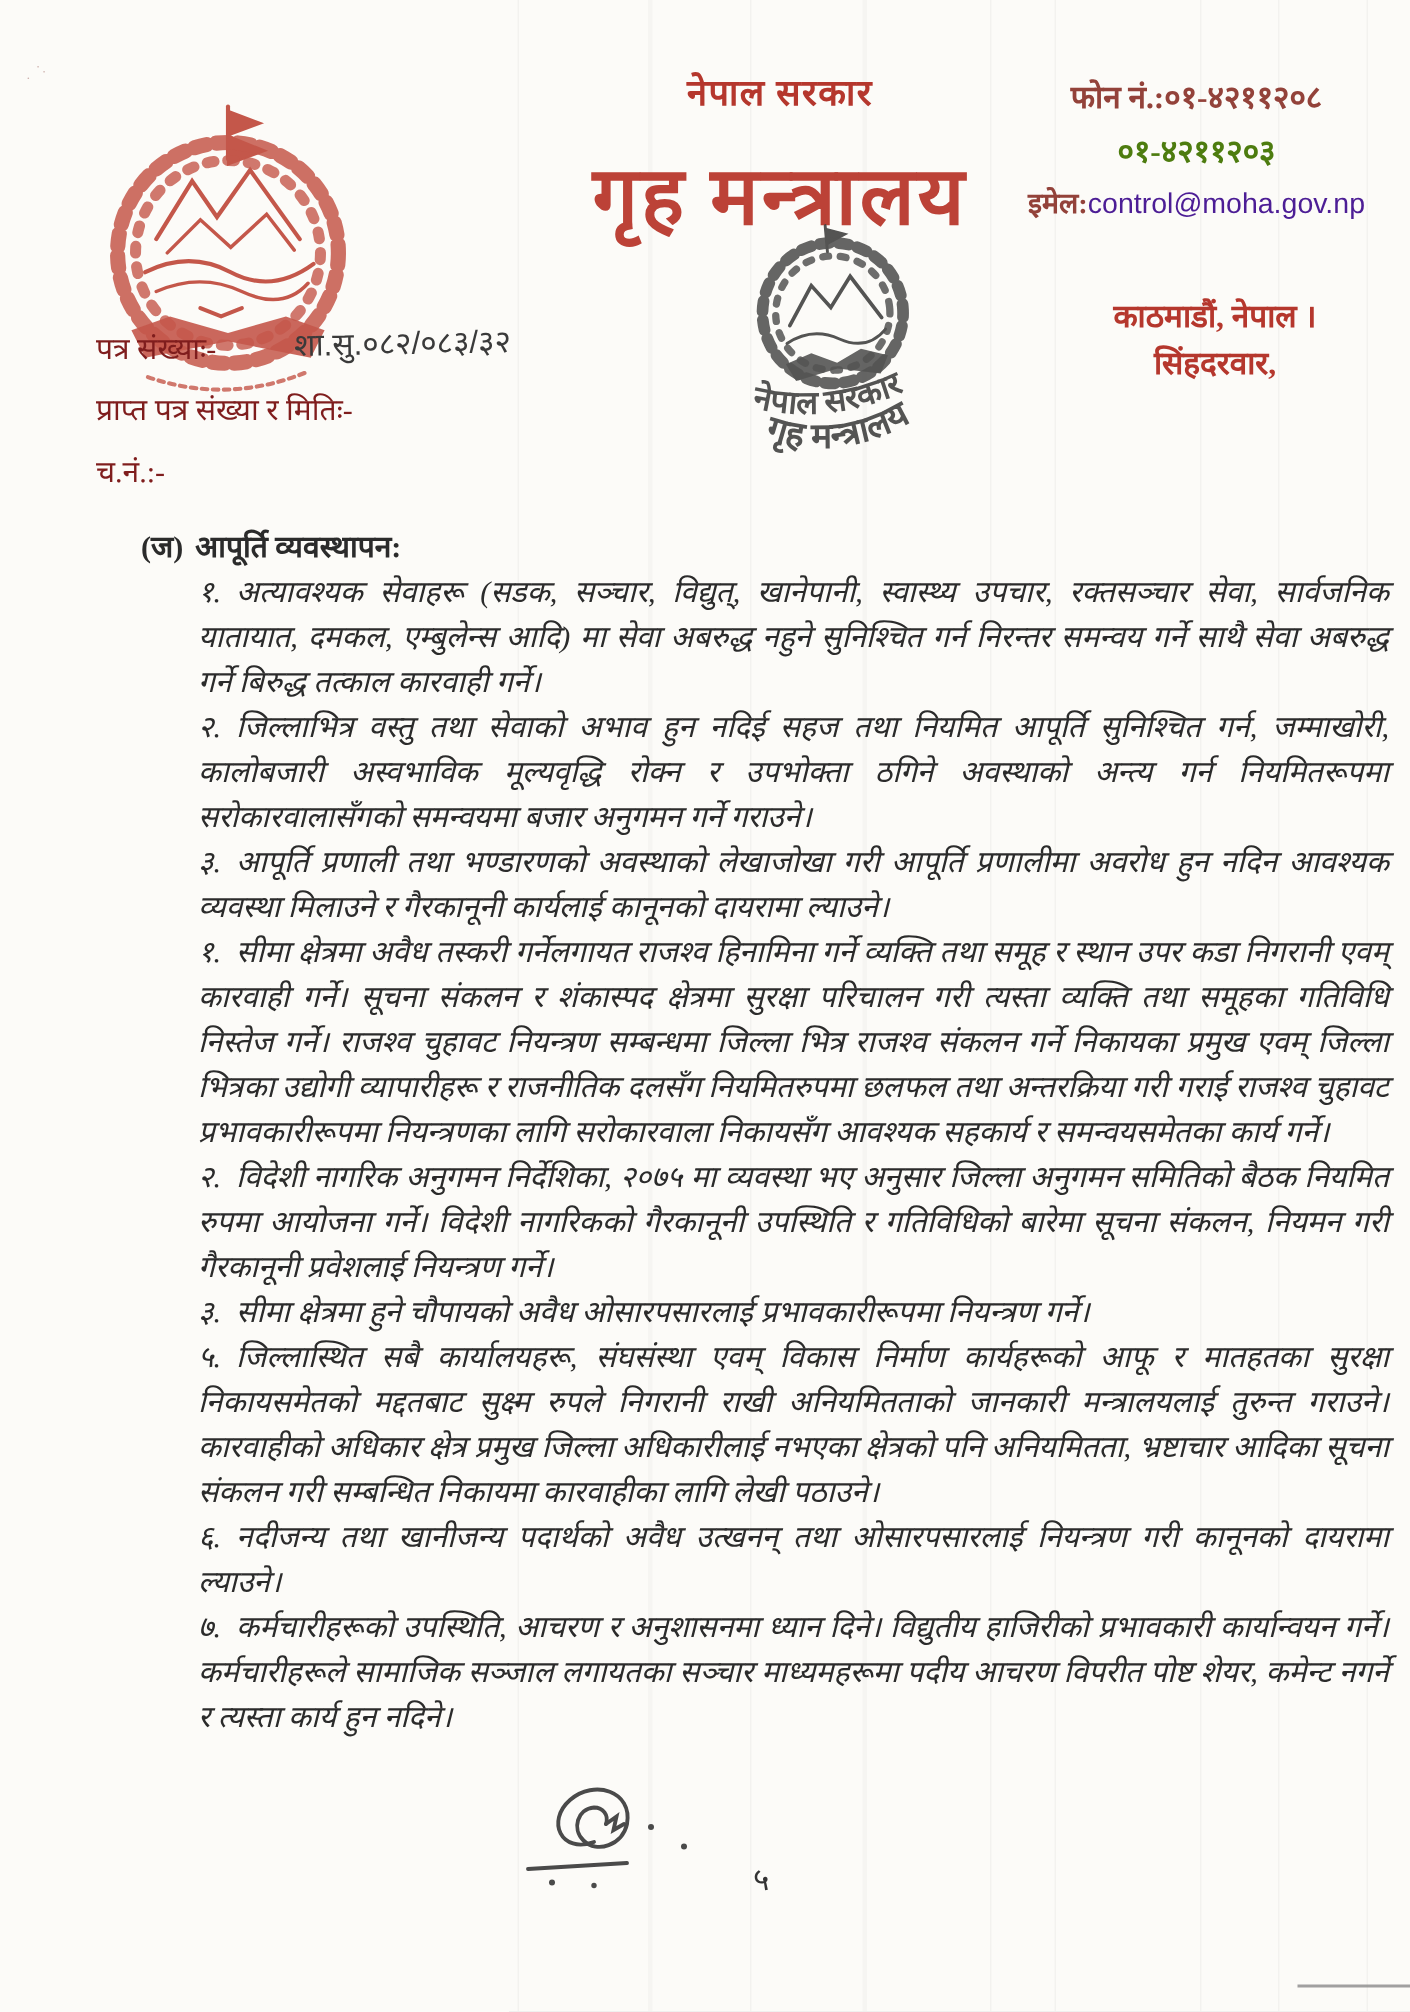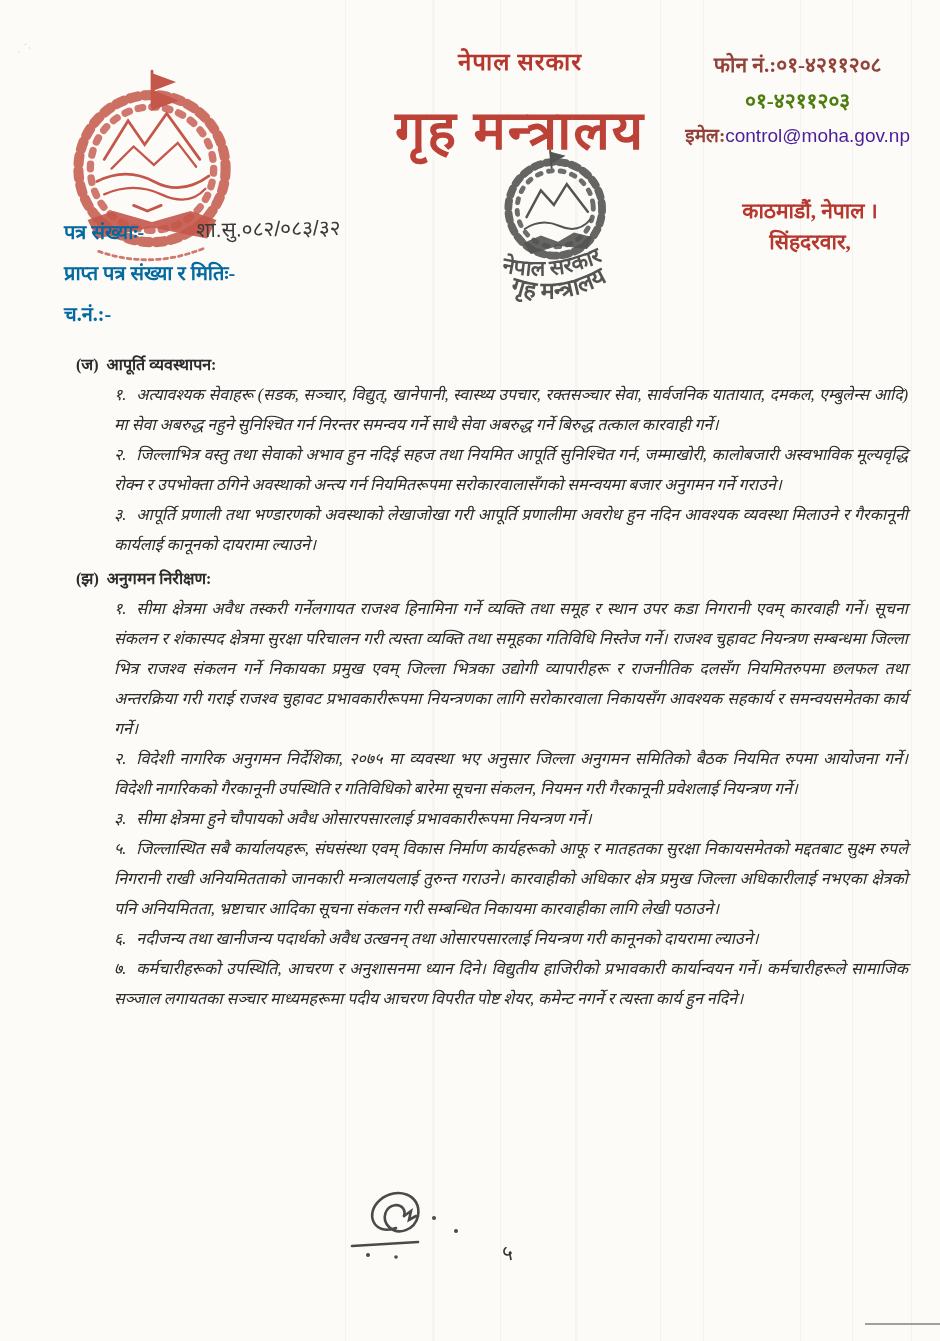--- a/index.html
+++ b/index.html
@@ -25,25 +25,25 @@
   .contact{position:absolute;right:30px;top:50px;text-align:center;}
   .phone1{font-size:21px;color:#93423a;font-weight:bold;}
   .phone2{font-size:21px;color:#4d7c0f;font-weight:bold;margin-top:8px;}
   .email{font-size:19px;margin-top:8px;}
   .email .lbl{color:#93423a;font-weight:bold;}
   .email .val{color:#4c1d95;font-family:"Liberation Sans","DejaVu Sans",sans-serif;}
   .address{position:absolute;right:30px;top:196px;width:200px;text-align:center;color:#b5372d;font-weight:bold;font-size:21px;line-height:31px;}
 
   
   .refs{position:absolute;left:64px;top:218px;}
-  .ref-line{font-size:20px;font-weight:bold;color:#0369a1;margin-bottom:14px;}
+  .ref-line{font-size:20px;font-weight:normal;color:#7f1d1d;margin-bottom:14px;}
   .hand-ref{position:absolute;left:196px;top:214px;font-size:21px;color:#3a3a3a;transform:rotate(-1deg);font-family:"Liberation Sans","DejaVu Sans",sans-serif;}
 
   
-  .body-text{position:absolute;left:76px;top:346px;width:832px;font-size:16px;line-height:30px;}
+  .body-text{position:absolute;left:94px;top:346px;width:832px;font-size:20px;line-height:30px;}
   .section-head{font-weight:bold;margin-top:4px;}
   .section-head .marker{margin-right:8px;}
   .item{margin-left:38px;text-align:justify;font-style:italic;}
   .item .num{margin-right:10px;}
 
   
   .signature{position:absolute;left:338px;top:1178px;}
   .page-num{position:absolute;left:502px;top:1238px;font-size:21px;color:#333;}
   .specks{position:absolute;left:20px;top:40px;color:#b9938f;font-size:9px;transform:rotate(40deg);opacity:.7;}
 </style>
@@ -125,23 +125,20 @@
 
   <div class="body-text">
 
     <div class="section-head">
       <span class="marker">(ज)</span><span>आपूर्ति व्यवस्थापन:</span>
     </div>
     <div class="item"><span class="num">१.</span><span>अत्यावश्यक सेवाहरू (सडक, सञ्चार, विद्युत्, खानेपानी, स्वास्थ्य उपचार, रक्तसञ्चार सेवा, सार्वजनिक यातायात, दमकल, एम्बुलेन्स आदि) मा सेवा अबरुद्ध नहुने सुनिश्चित गर्न निरन्तर समन्वय गर्ने साथै सेवा अबरुद्ध गर्ने बिरुद्ध तत्काल कारवाही गर्ने।</span></div>
     <div class="item"><span class="num">२.</span><span>जिल्लाभित्र वस्तु तथा सेवाको अभाव हुन नदिई सहज तथा नियमित आपूर्ति सुनिश्चित गर्न, जम्माखोरी, कालोबजारी अस्वभाविक मूल्यवृद्धि रोक्न र उपभोक्ता ठगिने अवस्थाको अन्त्य गर्न नियमितरूपमा सरोकारवालासँगको समन्वयमा बजार अनुगमन गर्ने गराउने।</span></div>
     <div class="item"><span class="num">३.</span><span>आपूर्ति प्रणाली तथा भण्डारणको अवस्थाको लेखाजोखा गरी आपूर्ति प्रणालीमा अवरोध हुन नदिन आवश्यक व्यवस्था मिलाउने र गैरकानूनी कार्यलाई कानूनको दायरामा ल्याउने।</span></div>
 
-    <div class="section-head">
-      <span class="marker">(झ)</span><span>अनुगमन निरीक्षण:</span>
-    </div>
     <div class="item"><span class="num">१.</span><span>सीमा क्षेत्रमा अवैध तस्करी गर्नेलगायत राजश्व हिनामिना गर्ने व्यक्ति तथा समूह र स्थान उपर कडा निगरानी एवम् कारवाही गर्ने। सूचना संकलन र शंकास्पद क्षेत्रमा सुरक्षा परिचालन गरी त्यस्ता व्यक्ति तथा समूहका गतिविधि निस्तेज गर्ने। राजश्व चुहावट नियन्त्रण सम्बन्धमा जिल्ला भित्र राजश्व संकलन गर्ने निकायका प्रमुख एवम् जिल्ला भित्रका उद्योगी व्यापारीहरू र राजनीतिक दलसँग नियमितरुपमा छलफल तथा अन्तरक्रिया गरी गराई राजश्व चुहावट प्रभावकारीरूपमा नियन्त्रणका लागि सरोकारवाला निकायसँग आवश्यक सहकार्य र समन्वयसमेतका कार्य गर्ने।</span></div>
     <div class="item"><span class="num">२.</span><span>विदेशी नागरिक अनुगमन निर्देशिका, २०७५ मा व्यवस्था भए अनुसार जिल्ला अनुगमन समितिको बैठक नियमित रुपमा आयोजना गर्ने। विदेशी नागरिकको गैरकानूनी उपस्थिति र गतिविधिको बारेमा सूचना संकलन, नियमन गरी गैरकानूनी प्रवेशलाई नियन्त्रण गर्ने।</span></div>
     <div class="item"><span class="num">३.</span><span>सीमा क्षेत्रमा हुने चौपायको अवैध ओसारपसारलाई प्रभावकारीरूपमा नियन्त्रण गर्ने।</span></div>
     <div class="item"><span class="num">५.</span><span>जिल्लास्थित सबै कार्यालयहरू, संघसंस्था एवम् विकास निर्माण कार्यहरूको आफू र मातहतका सुरक्षा निकायसमेतको मद्दतबाट सुक्ष्म रुपले निगरानी राखी अनियमितताको जानकारी मन्त्रालयलाई तुरुन्त गराउने। कारवाहीको अधिकार क्षेत्र प्रमुख जिल्ला अधिकारीलाई नभएका क्षेत्रको पनि अनियमितता, भ्रष्टाचार आदिका सूचना संकलन गरी सम्बन्धित निकायमा कारवाहीका लागि लेखी पठाउने।</span></div>
     <div class="item"><span class="num">६.</span><span>नदीजन्य तथा खानीजन्य पदार्थको अवैध उत्खनन् तथा ओसारपसारलाई नियन्त्रण गरी कानूनको दायरामा ल्याउने।</span></div>
     <div class="item"><span class="num">७.</span><span>कर्मचारीहरूको उपस्थिति, आचरण र अनुशासनमा ध्यान दिने। विद्युतीय हाजिरीको प्रभावकारी कार्यान्वयन गर्ने। कर्मचारीहरूले सामाजिक सञ्जाल लगायतका सञ्चार माध्यमहरूमा पदीय आचरण विपरीत पोष्ट शेयर, कमेन्ट नगर्ने र त्यस्ता कार्य हुन नदिने।</span></div>
   </div>
 
   <svg class="signature" width="190" height="95" viewBox="0 0 190 95">
     <g stroke="#4a4a4a" fill="none" stroke-width="2.6" stroke-linecap="round">

